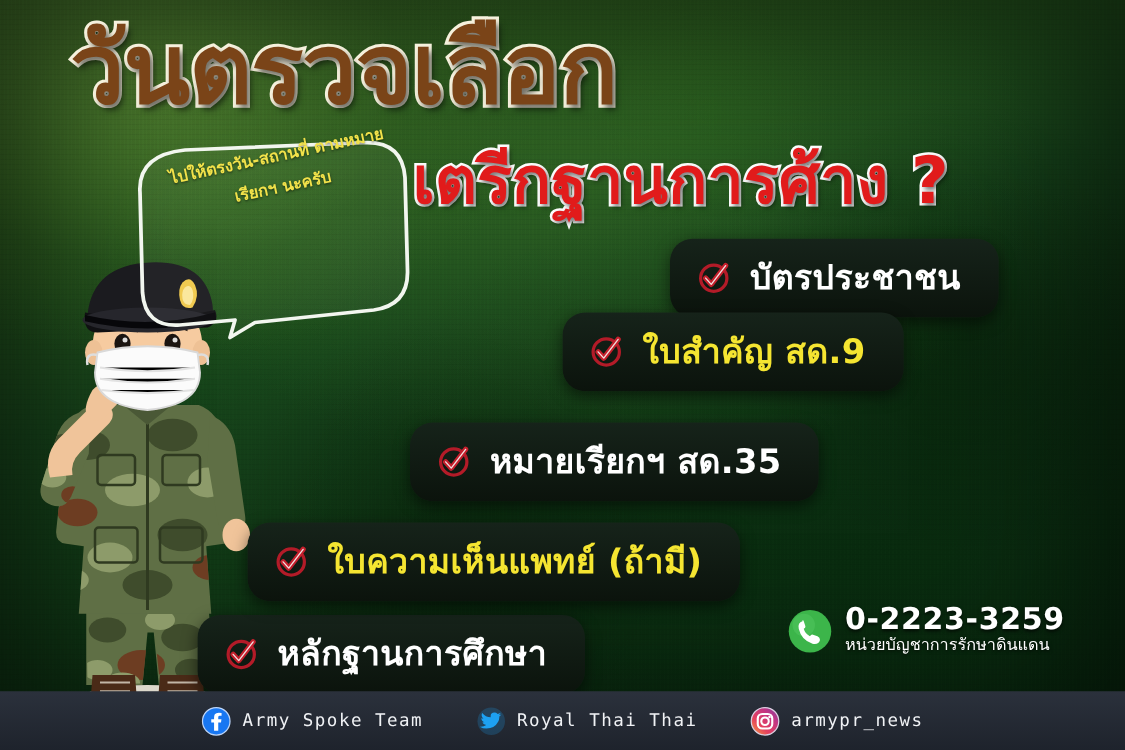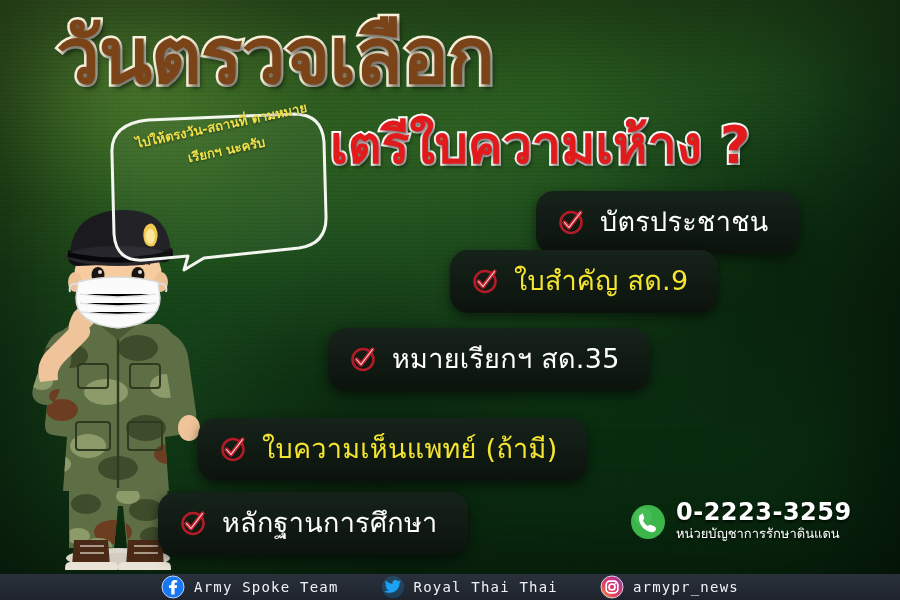--- a/index.html
+++ b/index.html
@@ -66,46 +66,46 @@
   .soldier { position:absolute; left:18px; top:196px; width:200px; height:374px; z-index:4; }
 
   
   .pill {
     position:absolute; z-index:5; display:flex; align-items:center; gap:16px;
     background:linear-gradient(180deg,#16231a 0%, #0b130c 100%);
     border-radius:18px; padding:9px 30px 11px 22px;
     box-shadow:0 4px 12px rgba(0,0,0,.55);
     white-space:nowrap;
   }
-  .pill-text { font-size:27px; font-weight:normal; font-family:"DejaVu Sans", sans-serif; letter-spacing:.3px; }
+  .pill-text { font-size:27px; font-weight:bold; font-family:"DejaVu Sans", sans-serif; letter-spacing:.3px; }
   .pill-text.white { color:#ffffff; }
   .pill-text.yellow { color:#f5e531; }
   .chk { width:26px; height:26px; flex:0 0 26px; }
 
   .pill-1 { left:536px; top:191px; }
   .pill-2 { left:450px; top:250px; }
-  .pill-3 { left:328px; top:328px; }
+  .pill-3 { left:328px; top:338px; }
   .pill-4 { left:198px; top:418px; }
   .pill-5 { left:158px; top:492px; }
 
   
-  .phone-block { position:absolute; left:630px; top:500px; z-index:6; display:flex; align-items:center; gap:10px;justify-content:center; }
+  .phone-block { position:absolute; left:630px; top:483px; z-index:6; display:flex; align-items:center; gap:10px;justify-content:center; }
   .phone-icon { width:36px; height:36px; flex:0 0 36px; }
   .phone-num {
     color:#ffffff; font-size:24px; font-weight:bold; letter-spacing:.5px; line-height:1.05;
     font-family:"DejaVu Sans", sans-serif; text-shadow:0 2px 3px rgba(0,0,0,.7);
   }
   .phone-org {
     color:#ffffff; font-size:13px; font-weight:normal; line-height:1.3; margin-top:1px;
     font-family:"DejaVu Sans", sans-serif; text-shadow:0 1px 3px rgba(0,0,0,.8);
   }
 
   
   .footer {
-    position:absolute; left:0; bottom:0; width:900px; height:26px; z-index:7;
+    position:absolute; left:0; bottom:0; width:900px; height:47px; z-index:7;
     background:linear-gradient(180deg,#2b313c 0%, #1e232c 100%);
     display:flex; align-items:center; justify-content:center; gap:42px;
   }
   .social { display:flex; align-items:center; gap:9px; }
   .social-ico { width:24px; height:24px; flex:0 0 24px; }
   .social-label {
     color:#f0f2f5; font-size:14px; letter-spacing:1.2px;
     font-family:"DejaVu Sans Mono", monospace;
   }
 </style>
@@ -222,21 +222,21 @@
   </svg>
 
   <div class="bubble">
     <svg viewBox="0 0 220 160">
       <path d="M40 8 L186 2 Q214 2 216 30 L218 104 Q219 132 191 136 L96 146 L76 158 L80 144 L36 148 Q8 150 6 122 L4 42 Q2 12 40 8 Z" fill="rgba(255,255,255,0.04)" stroke="#f2f6ef" stroke-width="3" stroke-linejoin="round"></path>
     </svg>
     <div class="bubble-text">ไปให้ตรงวัน-สถานที่ ตามหมายเรียกฯ นะครับ</div>
   </div>
 
   <div class="title-main">วันตรวจเลือก</div>
-  <div class="title-sub">เตรีใบความเห้าง ?</div>
+  <div class="title-sub">เตรีกฐานการศ้าง ?</div>
 
   <div class="pill pill-1">
     <svg class="chk" viewBox="0 0 26 26">
       <circle cx="13" cy="13.5" r="10.5" fill="none" stroke="#b31b28" stroke-width="2.6"></circle>
       <path d="M6.5 13.5 L11 18.5 L22.5 3.5" fill="none" stroke="#c41f2c" stroke-width="4.2" stroke-linecap="round" stroke-linejoin="round"></path>
       <path d="M6.5 13.5 L11 18.5 L22.5 3.5" fill="none" stroke="#f0dede" stroke-width="1.1" stroke-linecap="round" stroke-linejoin="round"></path>
     </svg>
     <span class="pill-text white">บัตรประชาชน</span>
   </div>
 

